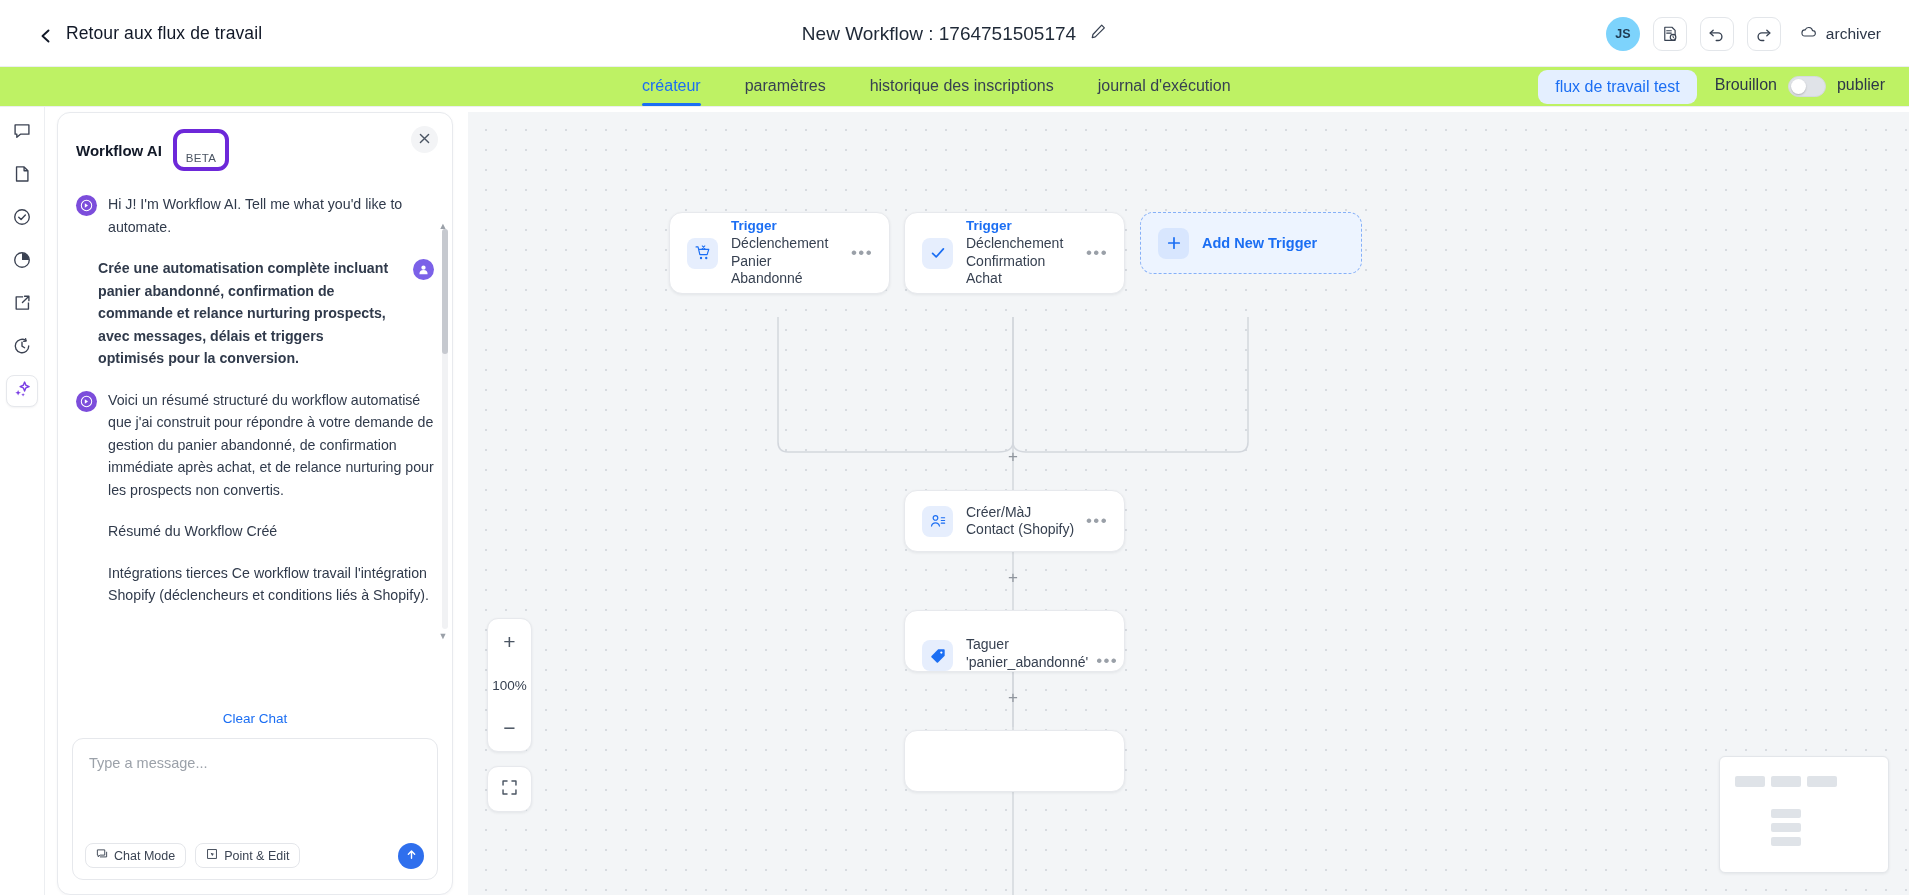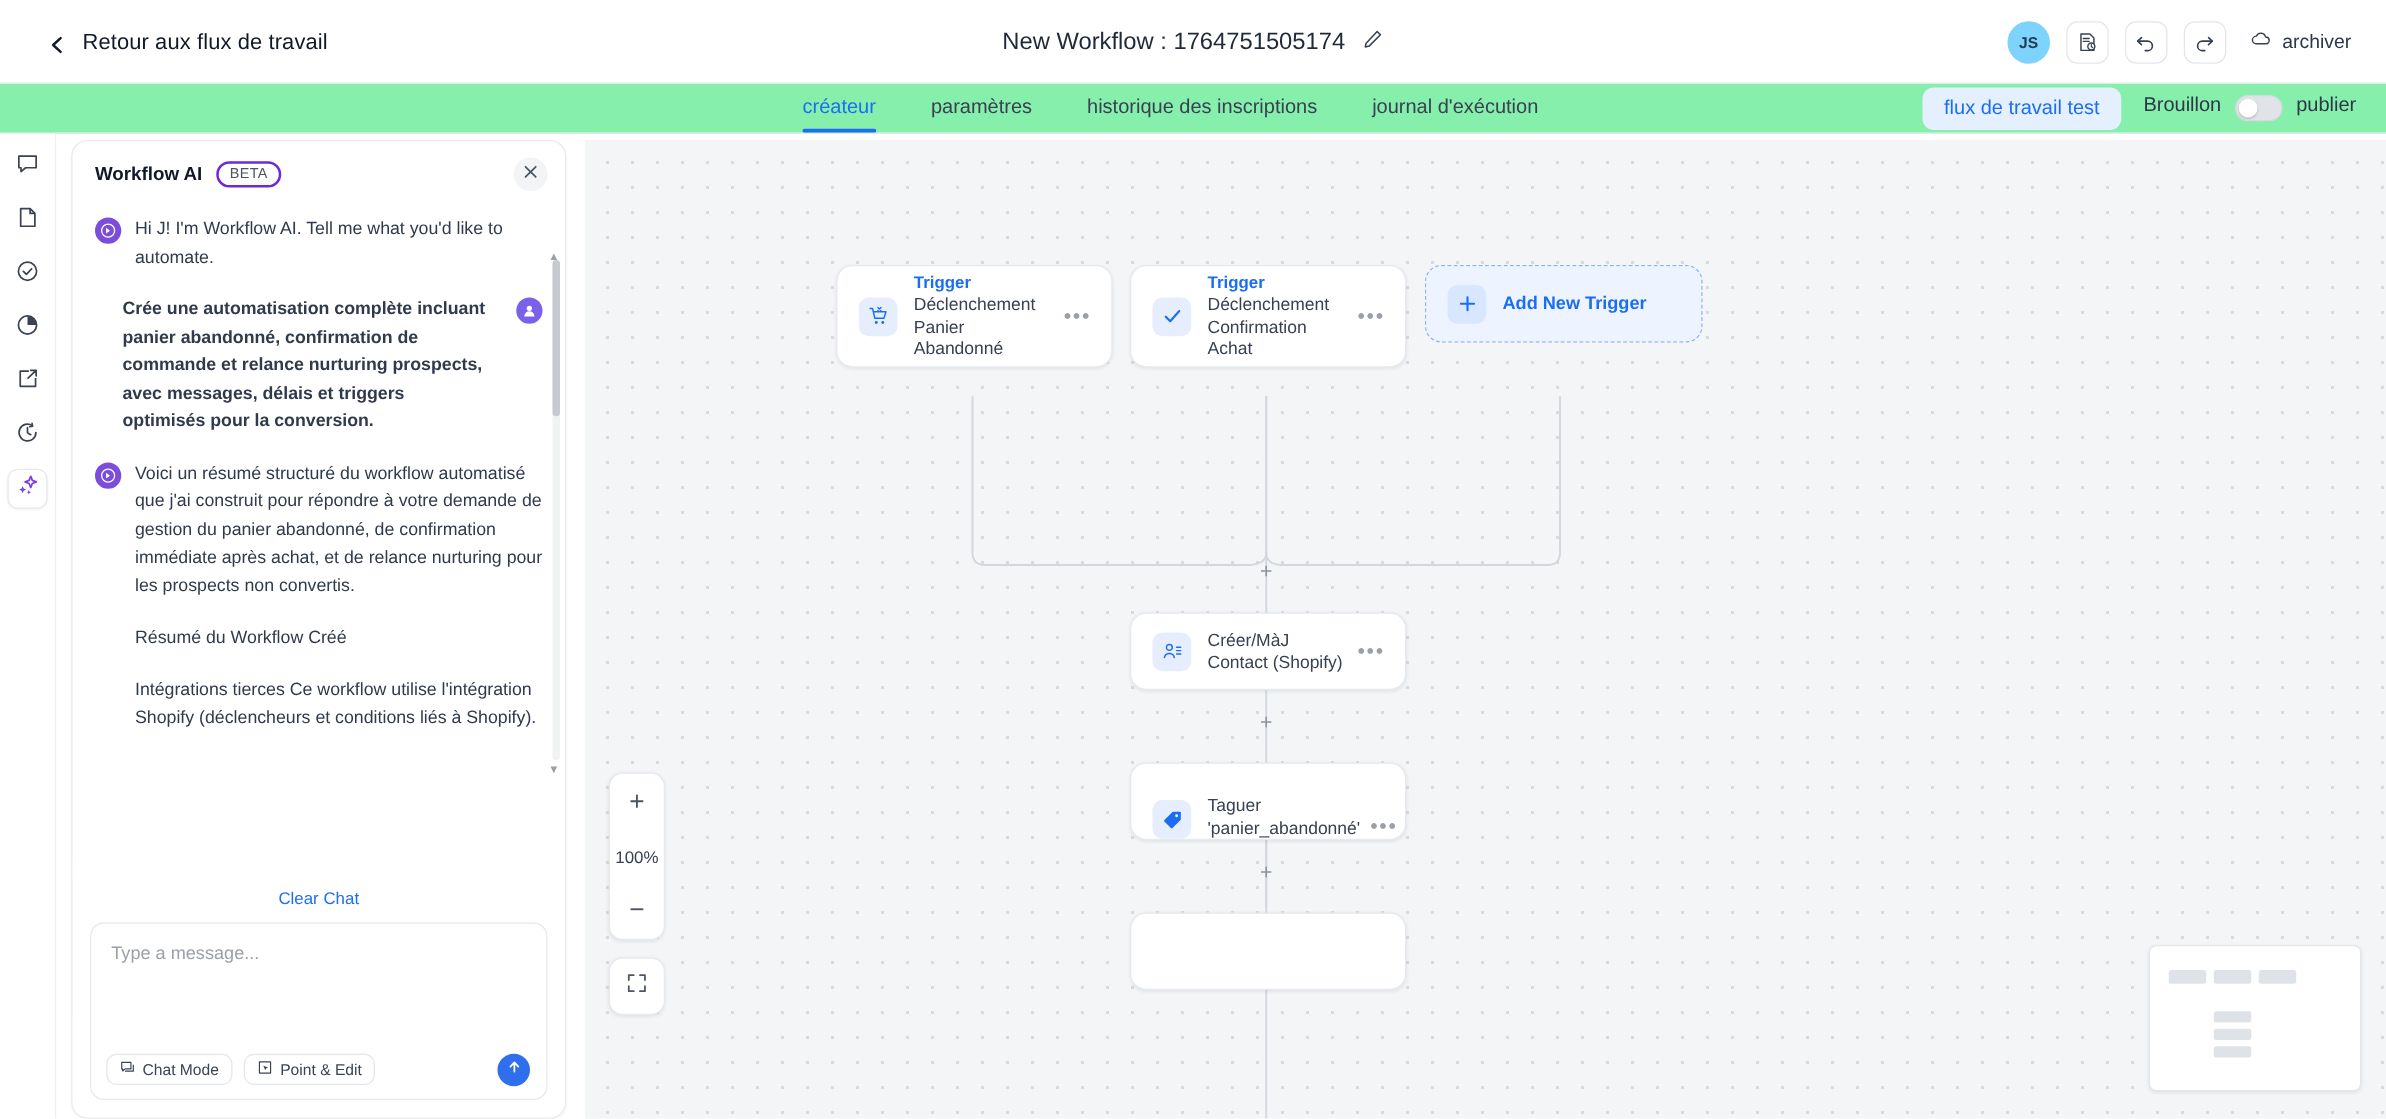--- a/index.html
+++ b/index.html
@@ -51,21 +51,21 @@
   }
   .archive-btn {
     display: flex; align-items: center; gap: 8px;
     font-size: 15.5px; color: #2d3748; cursor: pointer;
     padding: 6px 4px 6px 6px;
   }
 
   
   .tabbar {
     position: absolute; top: 67px; left: 0; width: 1909px; height: 40px;
-    background: #86efac; border-bottom: 1px solid #eceef1;
+    background: #bef264; border-bottom: 1px solid #eceef1;
     display: flex; align-items: center;
   }
   .tabs { display: flex; align-items: center; gap: 0; margin-left: 620px; }
   .tab {
     font-size: 16px; color: #374151; cursor: pointer;
     padding: 9px 22px 11px 22px; position: relative; white-space: nowrap;
   }
   .tab.active { color: #1b6ef3; }
   .tab.active:after {
     content:''; position:absolute; left: 22px; right: 22px; bottom: 0;
@@ -108,22 +108,22 @@
     background: #fff; border: 1px solid #e8eaee; border-radius: 13px;
     box-shadow: 0 1px 3px rgba(16,24,40,.04);
     display: flex; flex-direction: column; overflow: hidden;
   }
   .chat-head {
     display: flex; align-items: center; gap: 11px;
     padding: 16px 18px 8px 18px; position: relative;
   }
   .chat-title { font-size: 15px; font-weight: 700; color: #111827; }
   .beta {
-    font-size: 11.5px; color: #4b5563; border: 2px solid #6d28d9;
-    border-radius: 11px; padding: 2px 9px 3px; letter-spacing: .3px;
+    font-size: 11.5px; color: #4b5563; border: 4px solid #6d28d9;
+    border-radius: 11px; padding: 19px 9px 3px; letter-spacing: .3px;
   }
   .chat-close {
     position: absolute; right: 14px; top: 13px;
     width: 27px; height: 27px; border-radius: 50%; background: #f3f4f6;
     display: flex; align-items: center; justify-content: center; cursor: pointer;
   }
   .chat-scroll {
     flex: 1 1 auto; overflow: hidden; position: relative;
     padding: 14px 18px 0 18px;
   }
@@ -422,21 +422,21 @@
       <div class="msg">
         <span class="bot-av">
           <svg width="13" height="13" viewBox="0 0 14 14">
               <circle cx="7" cy="7" r="5.6" fill="none" stroke="#fff" stroke-width="1.1"></circle>
               <path d="M5.2 4.6 l3.4 2.4 l-3.4 2.4 Z" fill="#fff"></path>
             </svg>
         </span>
         <div class="msg-text">
           <div class="para">Voici un résumé structuré du workflow automatisé que j'ai construit pour répondre à votre demande de gestion du panier abandonné, de confirmation immédiate après achat, et de relance nurturing pour les prospects non convertis.</div>
           <div class="para">Résumé du Workflow Créé</div>
-          <div class="para">Intégrations tierces Ce workflow utilise l'intégration Shopify (déclencheurs et conditions liés à Shopify).</div>
+          <div class="para">Intégrations tierces Ce workflow travail l'intégration Shopify (déclencheurs et conditions liés à Shopify).</div>
         </div>
       </div>
 
       <div class="msg-fade"></div>
 
       <div class="chat-scrollbar">
         <div class="thumb"></div>
       </div>
       <div class="sb-arrow" style="top:42px;">▲</div>
       <div class="sb-arrow" style="top:452px;">▼</div>

